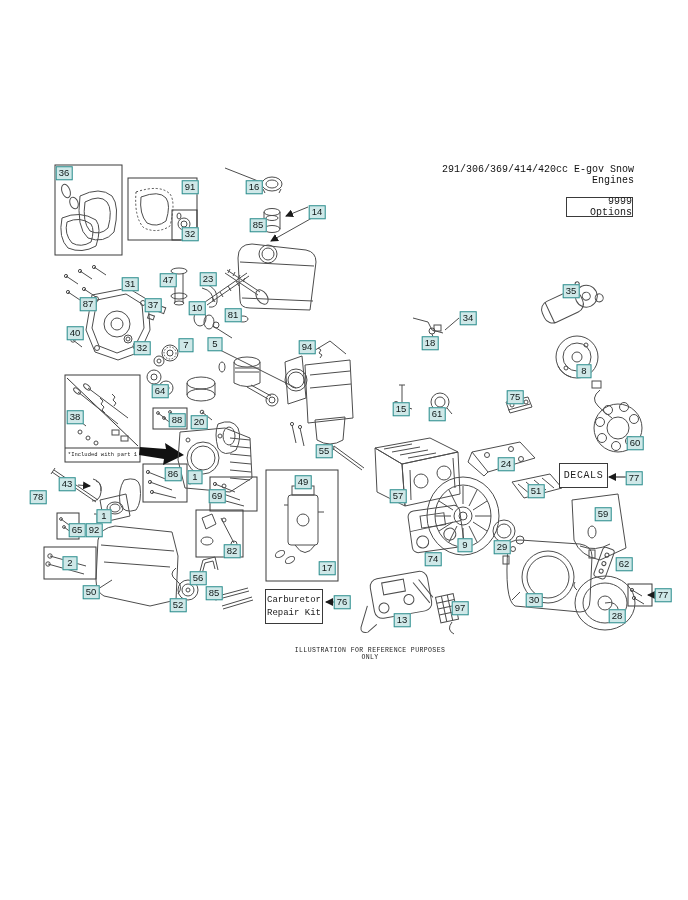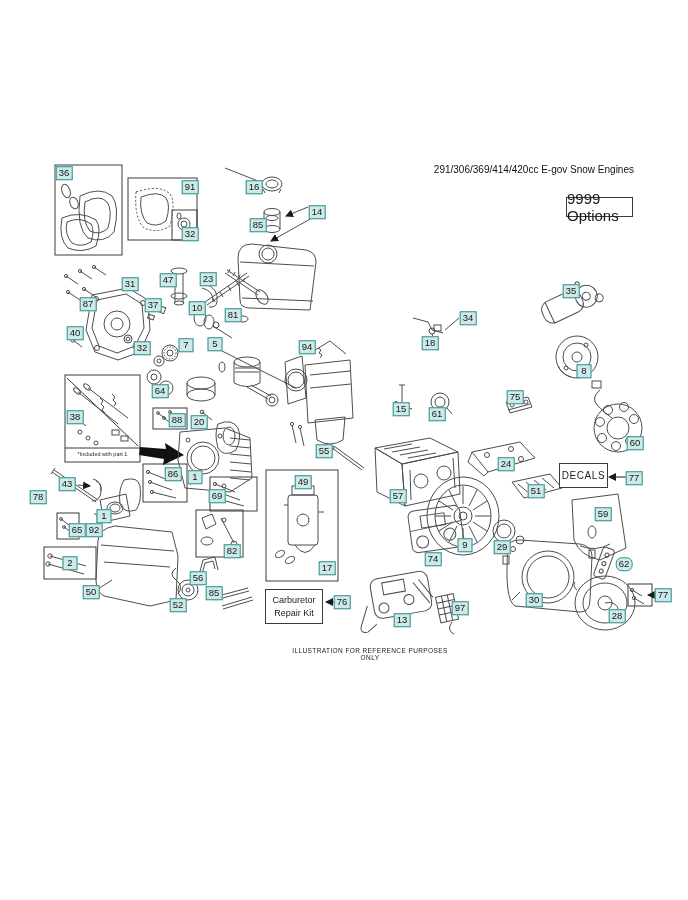--- a/index.html
+++ b/index.html
@@ -1,27 +1,27 @@
 <!DOCTYPE html>
 <html><head>
 <meta charset="utf-8">
 <style>
   html,body{margin:0;padding:0;background:#fff;}
   .stage{position:relative;width:688px;height:900px;background:#ffffff;overflow:hidden;
          font-family:"Liberation Sans",sans-serif;color:#1a1a1a;}
   .stage svg{position:absolute;left:0;top:0;}
-  .txt{position:absolute;}
+  .txt{position:absolute;font-family:Liberation Mono, monospace;}
   .callout{position:absolute;transform:translate(-50%,-50%);
            background:#cfe8e8;border:1px solid #2f8f8f;color:#101818;
            font-size:9.5px;line-height:1;padding:1px 2px 1px 2px;min-width:9px;
            text-align:center;white-space:nowrap;}
   .title{font-size:10px;text-align:right;color:#111;}
   .framed{border:1px solid #3a3a3a;display:flex;align-items:center;justify-content:center;
           background:#fff;box-sizing:border-box;}
-  .options{font-size:15px;}
+  .options{font-size:10px;text-align:right;}
   .decals{font-size:10px;letter-spacing:0.6px;border-width:1.5px;}
   .carbkit{flex-direction:column;font-size:9px;line-height:1.35;text-align:center;}
   .footer{font-size:6.5px;letter-spacing:0.4px;text-align:center;color:#222;}
   .insetnote{font-size:5.5px;text-align:center;color:#222;white-space:nowrap;overflow:hidden;}
 </style>
 </head>
 <body>
 
 <div class="stage">
 
@@ -563,17 +563,17 @@
       <div class="callout" style="left: 342px; top: 602px;">76</div>
       <div class="callout" style="left: 402px; top: 620px;">13</div>
       <div class="callout" style="left: 460px; top: 608px;">97</div>
       <div class="callout" style="left: 433px; top: 559px;">74</div>
       <div class="callout" style="left: 398px; top: 496px;">57</div>
       <div class="callout" style="left: 465px; top: 545px;">9</div>
       <div class="callout" style="left: 502px; top: 547px;">29</div>
       <div class="callout" style="left: 536px; top: 491px;">51</div>
       <div class="callout" style="left: 603px; top: 514px;">59</div>
       <div class="callout" style="left: 534px; top: 600px;">30</div>
-      <div class="callout" style="left: 624px; top: 564px; border-radius: 6px;">62</div>
+      <div class="callout" style="left: 624px; top: 564px;">62</div>
       <div class="callout" style="left: 617px; top: 616px;">28</div>
       <div class="callout" style="left: 663px; top: 595px;">77</div>
     </div>
 </div>
 
 </body></html>

